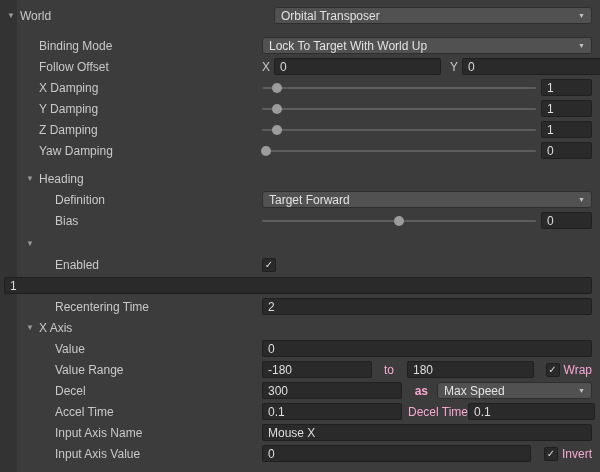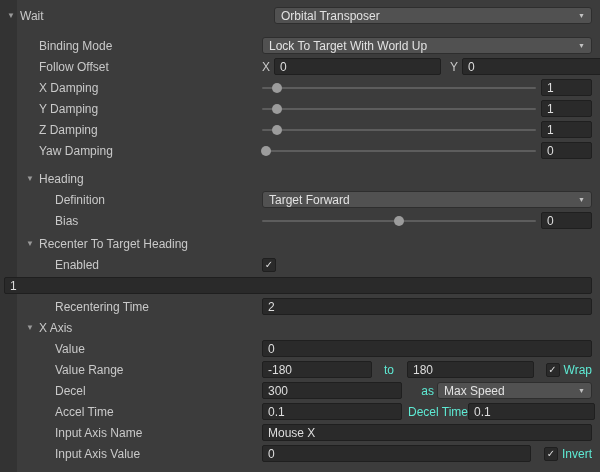--- a/index.html
+++ b/index.html
@@ -101,42 +101,42 @@
 
   .checkbox {
     width: 14px; height: 14px; flex: none;
     background: #2a2a2a;
     border: 1px solid #1f1f1f;
     border-radius: 2px;
     display: flex; align-items: center; justify-content: center;
     color: #dddddd; font-size: 10px; line-height: 1;
     cursor: default;
   }
-  .inline-label { color: #5eead4; white-space: nowrap; }
+  .inline-label { color: #f9a8d4; white-space: nowrap; }
   .ml-auto { margin-left: auto; }
   .w110 { width: 110px; flex: none; }
   .w126 { width: 140px; flex: none; }
   .w127 { width: 127px; flex: none; }
   .w155 { width: 155px; flex: none; }
   .w269 { width: 269px; flex: none; }
   .gap4 { margin-left: 4px; }
   .gap6 { margin-left: 6px; text-align: center; }
   .to-label { margin: 0 13px 0 12px; }
-  .as-label { margin-right: 3px; }
+  .as-label { margin-right: 9px; font-weight: bold; }
 </style>
 </head>
 <body>
 
 <div class="inspector">
   <div class="gutter"></div>
 
   <div class="row row-body mb9">
     <div class="label-col indent-0">
       <span class="foldout-arrow">▼</span>
-      <span>Wait</span>
+      <span>World</span>
     </div>
     <div class="value-col">
       <div class="dropdown">
         <span class="dd-label">Orbital Transposer</span>
         <span class="dd-arrow">▼</span>
       </div>
     </div>
   </div>
 
   <div class="row">
@@ -243,21 +243,20 @@
       <div class="slider-track">
         <div class="slider-handle pos-mid"></div>
       </div>
       <input class="field numbox" value="0" style="">
     </div>
   </div>
 
   <div class="row mt2">
     <div class="label-col indent-h">
       <span class="foldout-arrow">▼</span>
-      <span>Recenter To Target Heading</span>
     </div>
   </div>
 
   <div class="row">
     <div class="label-col indent-2">
       <span>Enabled</span>
     </div>
     <div class="value-col">
       <div class="checkbox">
         <span>✓</span>

